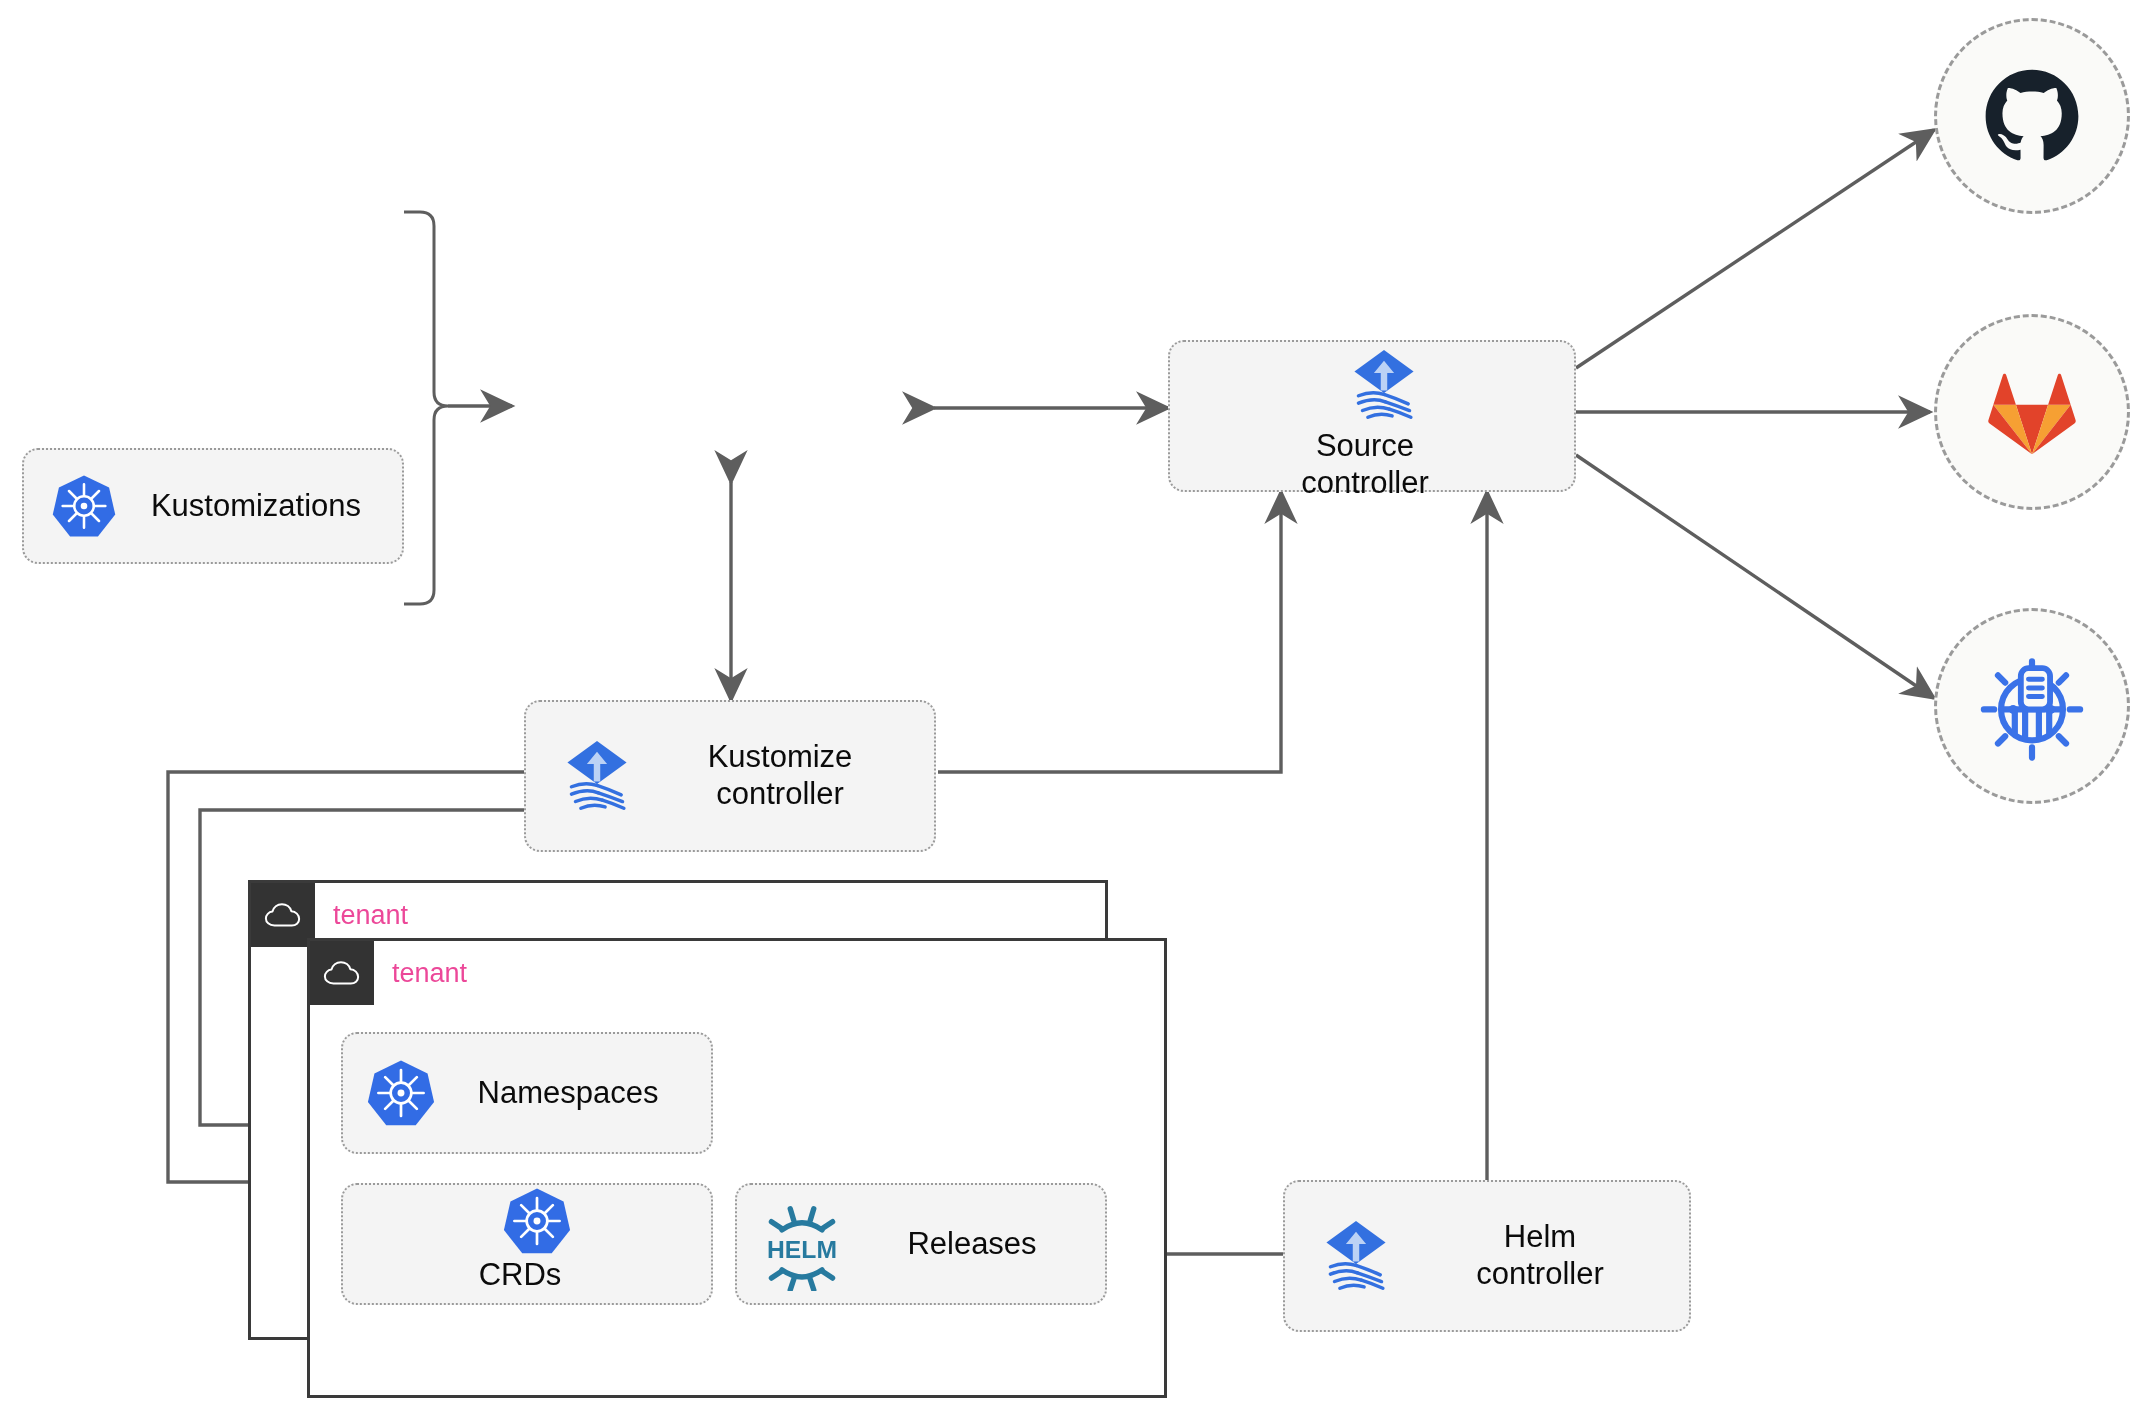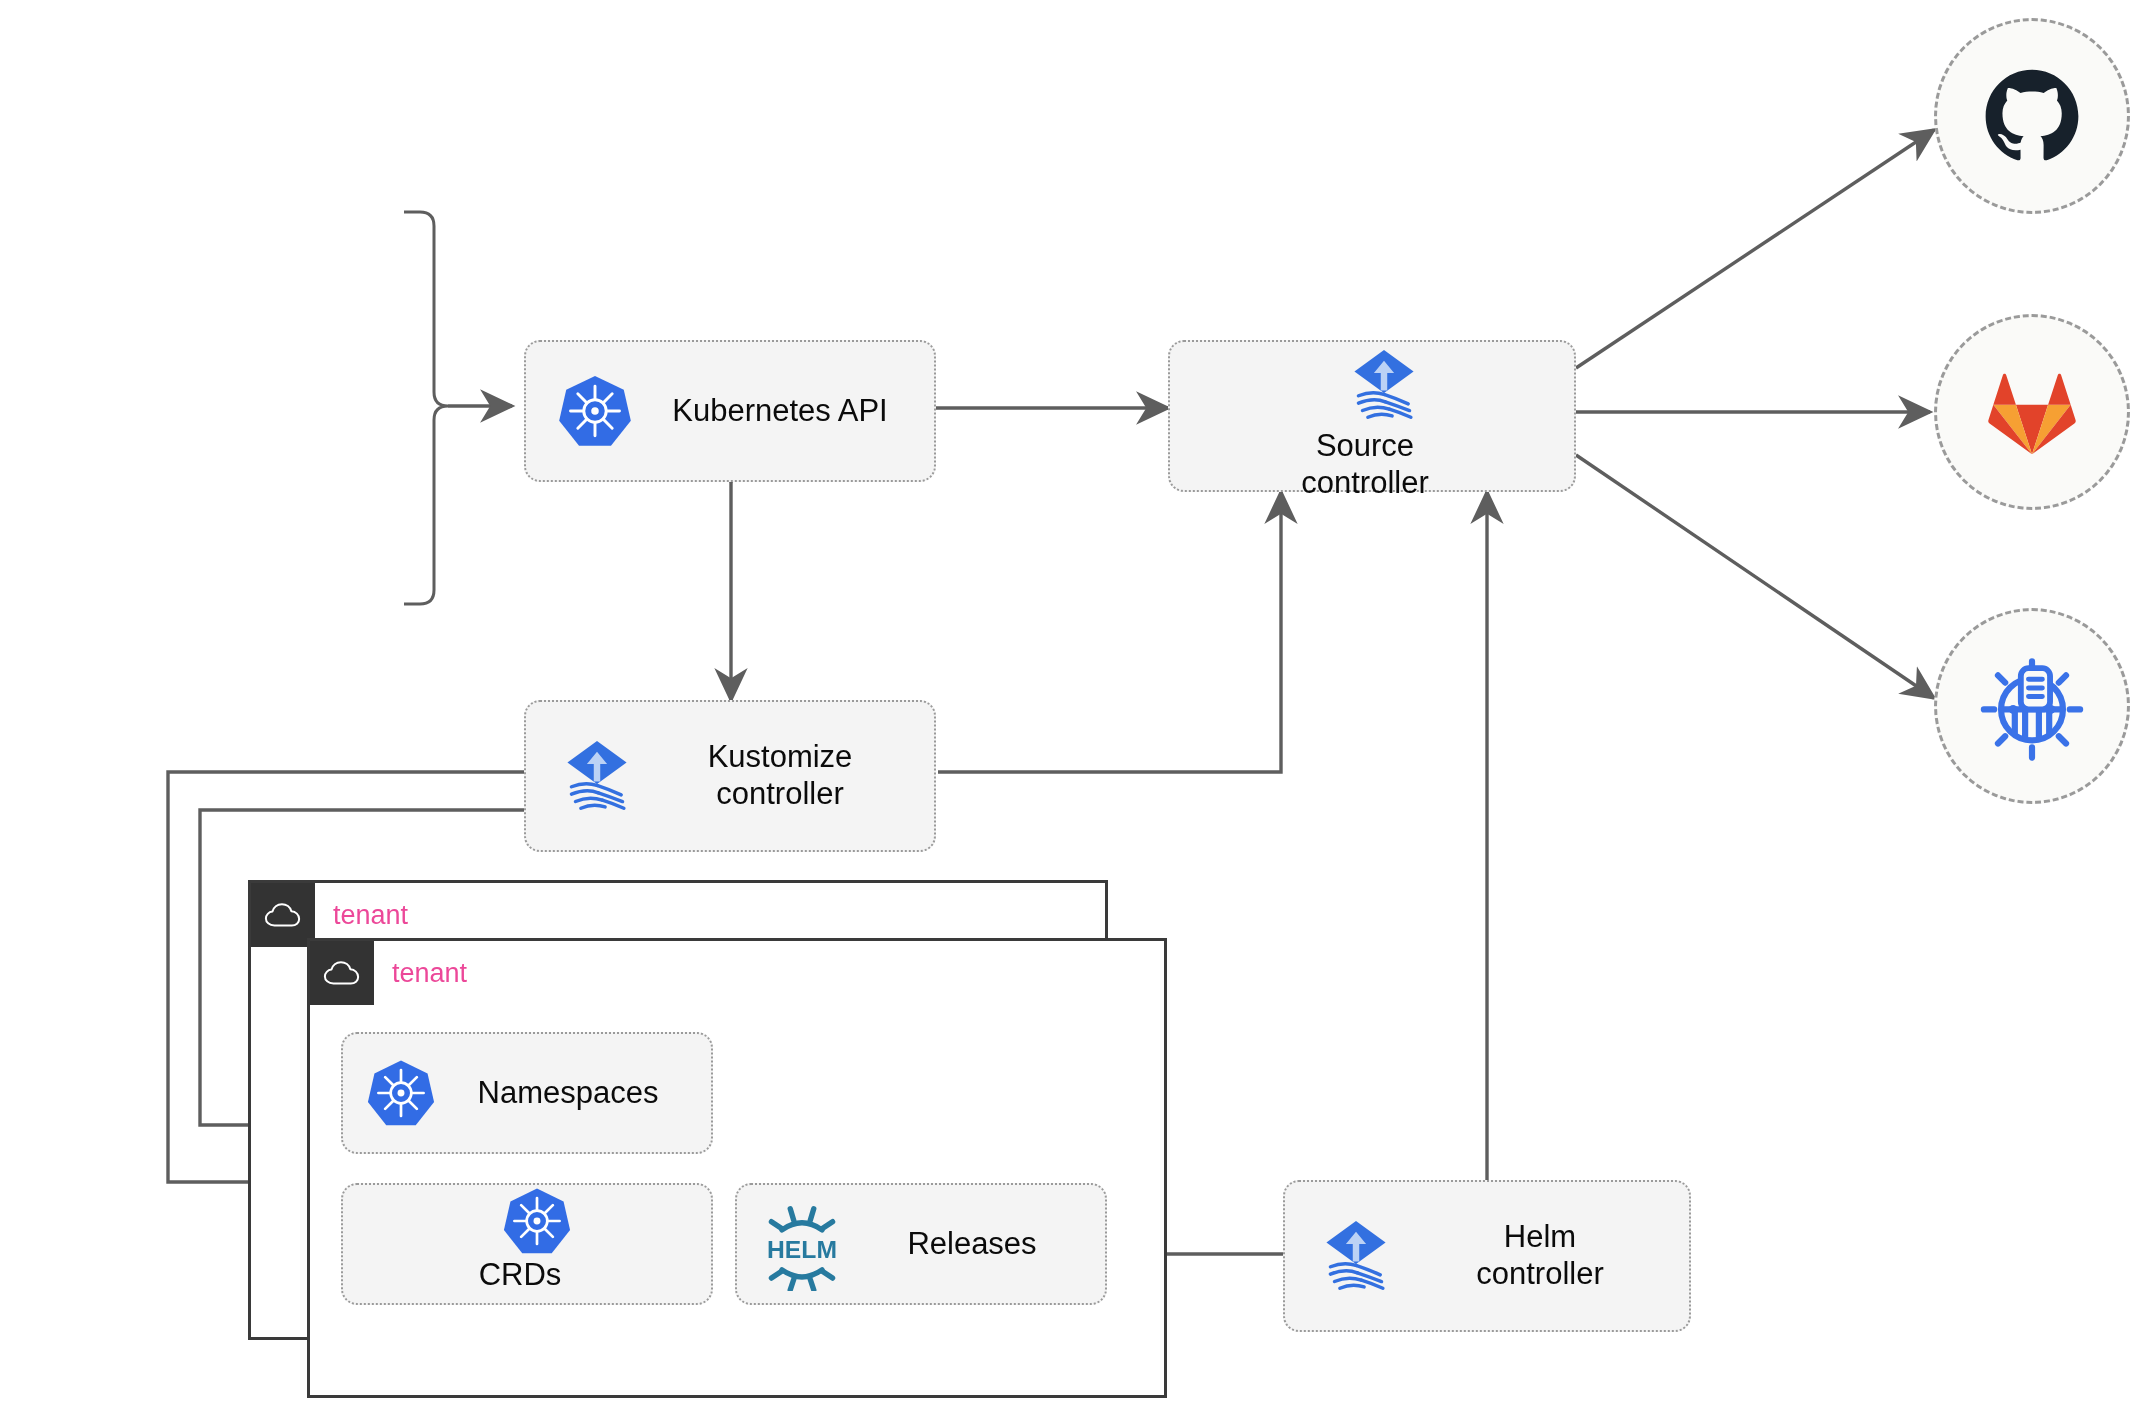--- a/index.html
+++ b/index.html
@@ -100,35 +100,35 @@
 
       <line x1="1283" y1="1254" x2="1120" y2="1254" marker-end="url(#ah)"></line>
 
       <path d="M524,772 L168,772 L168,1182 L289,1182" marker-end="url(#ah)"></path>
 
       <path d="M524,810 L200,810 L200,1125 L318,1125" marker-end="url(#ah)"></path>
     </g>
   </svg>
 
 
-
-  <div class="node" style="left:524px;top:340px;width:412px;height:142px;">
-    <span class="ico" style="margin-left:30px;margin-right:6px;">
-      <svg width="78" height="78" viewBox="0 0 64 64" aria-hidden="true">
+  <div class="node" style="left:22px;top:448px;width:382px;height:116px;">
+    <span class="ico" style="margin-left:26px;margin-right:6px;">
+      <svg width="68" height="68" viewBox="0 0 64 64" aria-hidden="true">
         <path d="M32 3.2 L55.6 14.6 L61.4 40.1 L45.1 60.6 L18.9 60.6 L2.6 40.1 L8.4 14.6 Z" fill="#326ce5"></path>
         <g fill="none" stroke="#ffffff" stroke-width="2.4" stroke-linecap="round">
           <circle cx="32" cy="32" r="9.2"></circle>
           <path d="M32 11.6 L32 22.2 M32 41.8 L32 52.4 M11.9 32 L22.6 32 M41.4 32 L52.1 32"></path>
           <path d="M17.9 17.9 L25.4 25.4 M38.6 38.6 L46.1 46.1 M46.1 17.9 L38.6 25.4 M25.4 38.6 L17.9 46.1"></path>
         </g>
         <circle cx="32" cy="32" r="3.1" fill="#ffffff"></circle>
       </svg>
     </span>
-    <span class="label one">Kubernetes API</span>
-  </div>
+    <span class="label one">Kustomizations</span>
+  </div>
+
 
   <div class="node" style="left:1168px;top:340px;width:408px;height:152px;flex-direction:column;">
     <span class="ico" style="margin-left:28px;margin-right:4px;">
       <svg width="86" height="86" viewBox="0 0 64 64" aria-hidden="true">
         <path d="M32 6 L54 22 L32 38 L10 22 Z" fill="#3370e0"></path>
         <path d="M32 14 L39.5 23 L34.4 23 L34.4 36 L29.6 36 L29.6 23 L24.5 23 Z" fill="#bcd2f5"></path>
         <g stroke="#3370e0" stroke-width="2.6" fill="none" stroke-linecap="round">
           <path d="M13 40 Q23 36 32 39"></path>
           <path d="M13 45.5 Q24 41 33 44.5"></path>
           <path d="M16 51 Q26 46.5 36 50"></path>

